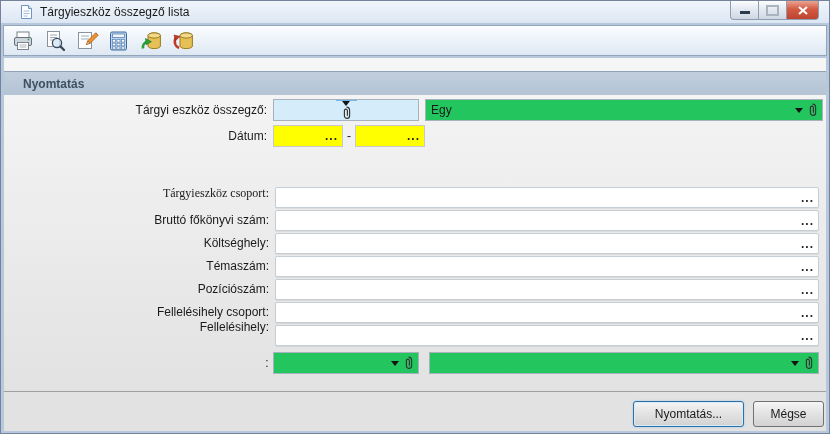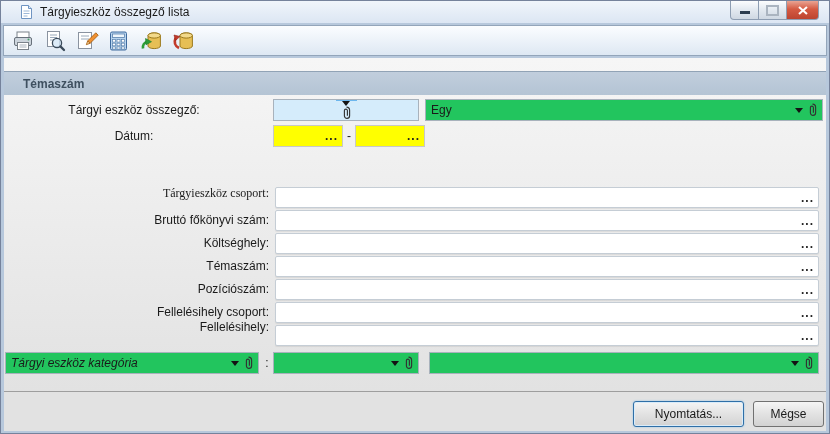--- a/index.html
+++ b/index.html
@@ -27,21 +27,21 @@
   .toolbar{position:absolute;top:24px;left:2px;right:2px;height:31px;box-sizing:border-box;
     background:linear-gradient(#fbfdff,#dee8f3);border:1px solid #93a5ba;
     display:flex;align-items:center;padding-left:5px;gap:5px;}
   .tbtn{width:27px;height:27px;display:flex;align-items:center;justify-content:center;cursor:pointer;border-radius:2px;}
   
   .form-bg{position:absolute;top:57px;left:3px;right:3px;height:333px;
     background:linear-gradient(#f6f6f6,#e2e2e2);}
   .section-hdr{position:absolute;left:3px;right:3px;height:24px;
     background:linear-gradient(#c1cedd,#b4c4d4);border-top:1px solid #91a3b6;
     line-height:24px;padding-left:19px;font-weight:bold;color:#3f5060;box-sizing:border-box;}
-  .lbl{position:absolute;left:0;width:266px;text-align:center;height:22px;line-height:22px;white-space:nowrap;}
+  .lbl{position:absolute;left:0;width:266px;text-align:right;height:22px;line-height:22px;white-space:nowrap;}
   .flbl{position:absolute;left:0;width:268px;text-align:right;height:21px;line-height:21px;white-space:nowrap;}
   .combo{position:absolute;height:22px;box-sizing:border-box;border:1px solid #a8b2bc;background:#22c55e;
     display:flex;align-items:center;padding:0 4px 0 5px;cursor:pointer;}
   .combo .ctext{flex:1;white-space:nowrap;overflow:hidden;}
   .darr{width:0;height:0;border-left:4px solid transparent;border-right:4px solid transparent;
     border-top:5px solid #141414;margin:0 4px 0 2px;flex:none;cursor:pointer;}
   .clip{flex:none;display:flex;cursor:pointer;}
   .sel{background:#6db7ee;}
   .yfield{position:absolute;top:124px;height:22px;width:70px;box-sizing:border-box;
     background:#ffff00;border:1px solid #c8c8c8;display:flex;align-items:center;}
@@ -167,21 +167,21 @@
           <ellipse cx="15.2" cy="6.5" rx="6.2" ry="2.6" fill="#f2d98a" stroke="#9c7a1e"></ellipse>
           <path d="M4.5 9 C3 13 4 17 8 19" fill="none" stroke="#c23a2a" stroke-width="2.6"></path>
           <polygon points="3,6 9,7.5 4.5,11.5" fill="#c23a2a" stroke="#8e2418" stroke-width=".6"></polygon>
         </svg>
       </span>
     </div>
   </div>
 
   <div class="form-bg"></div>
 
-  <div class="section-hdr" style="top:70px;">Témaszám</div>
+  <div class="section-hdr" style="top:70px;">Nyomtatás</div>
 
   <div class="lbl" style="top:98px;">Tárgyi eszköz összegző:</div>
   <div class="combo" style="top:98px;left:272px;width:146px;background:#d5ecfb;flex-direction:column;">
     <span class="ctext"><span class="sel">001</span></span>
     <span class="darr"></span>
     <span class="clip">
       <svg width="11" height="14" viewBox="0 0 11 14">
           <path d="M5.5 1.1 c1.9 0 3.1 1.3 3.1 3.1 v5.6 a2.6 2.6 0 0 1 -5.2 0 V4.6 a1.5 1.5 0 0 1 3 0 v5.2" fill="none" stroke="#333" stroke-width="1.15"></path>
         </svg>
     </span>
@@ -251,29 +251,20 @@
     </div>
   </div>
   <div>
     <div class="flbl" style="top:316px;">Fellelésihely:</div>
     <div class="ffield" style="top:324px;">
       <input value="" style="">
       <span class="ellip">...</span>
     </div>
   </div>
 
-  <div class="combo italic" style="top:351px;left:4px;width:254px;">
-    <span class="ctext">Tárgyi eszköz kategória</span>
-    <span class="darr"></span>
-    <span class="clip">
-      <svg width="11" height="14" viewBox="0 0 11 14">
-          <path d="M5.5 1.1 c1.9 0 3.1 1.3 3.1 3.1 v5.6 a2.6 2.6 0 0 1 -5.2 0 V4.6 a1.5 1.5 0 0 1 3 0 v5.2" fill="none" stroke="#333" stroke-width="1.15"></path>
-        </svg>
-    </span>
-  </div>
   <div class="sep" style="top:351px;left:260px;">:</div>
   <div class="combo" style="top:351px;left:272px;width:146px;">
     <span class="ctext"></span>
     <span class="darr"></span>
     <span class="clip">
       <svg width="11" height="14" viewBox="0 0 11 14">
           <path d="M5.5 1.1 c1.9 0 3.1 1.3 3.1 3.1 v5.6 a2.6 2.6 0 0 1 -5.2 0 V4.6 a1.5 1.5 0 0 1 3 0 v5.2" fill="none" stroke="#333" stroke-width="1.15"></path>
         </svg>
     </span>
   </div>

